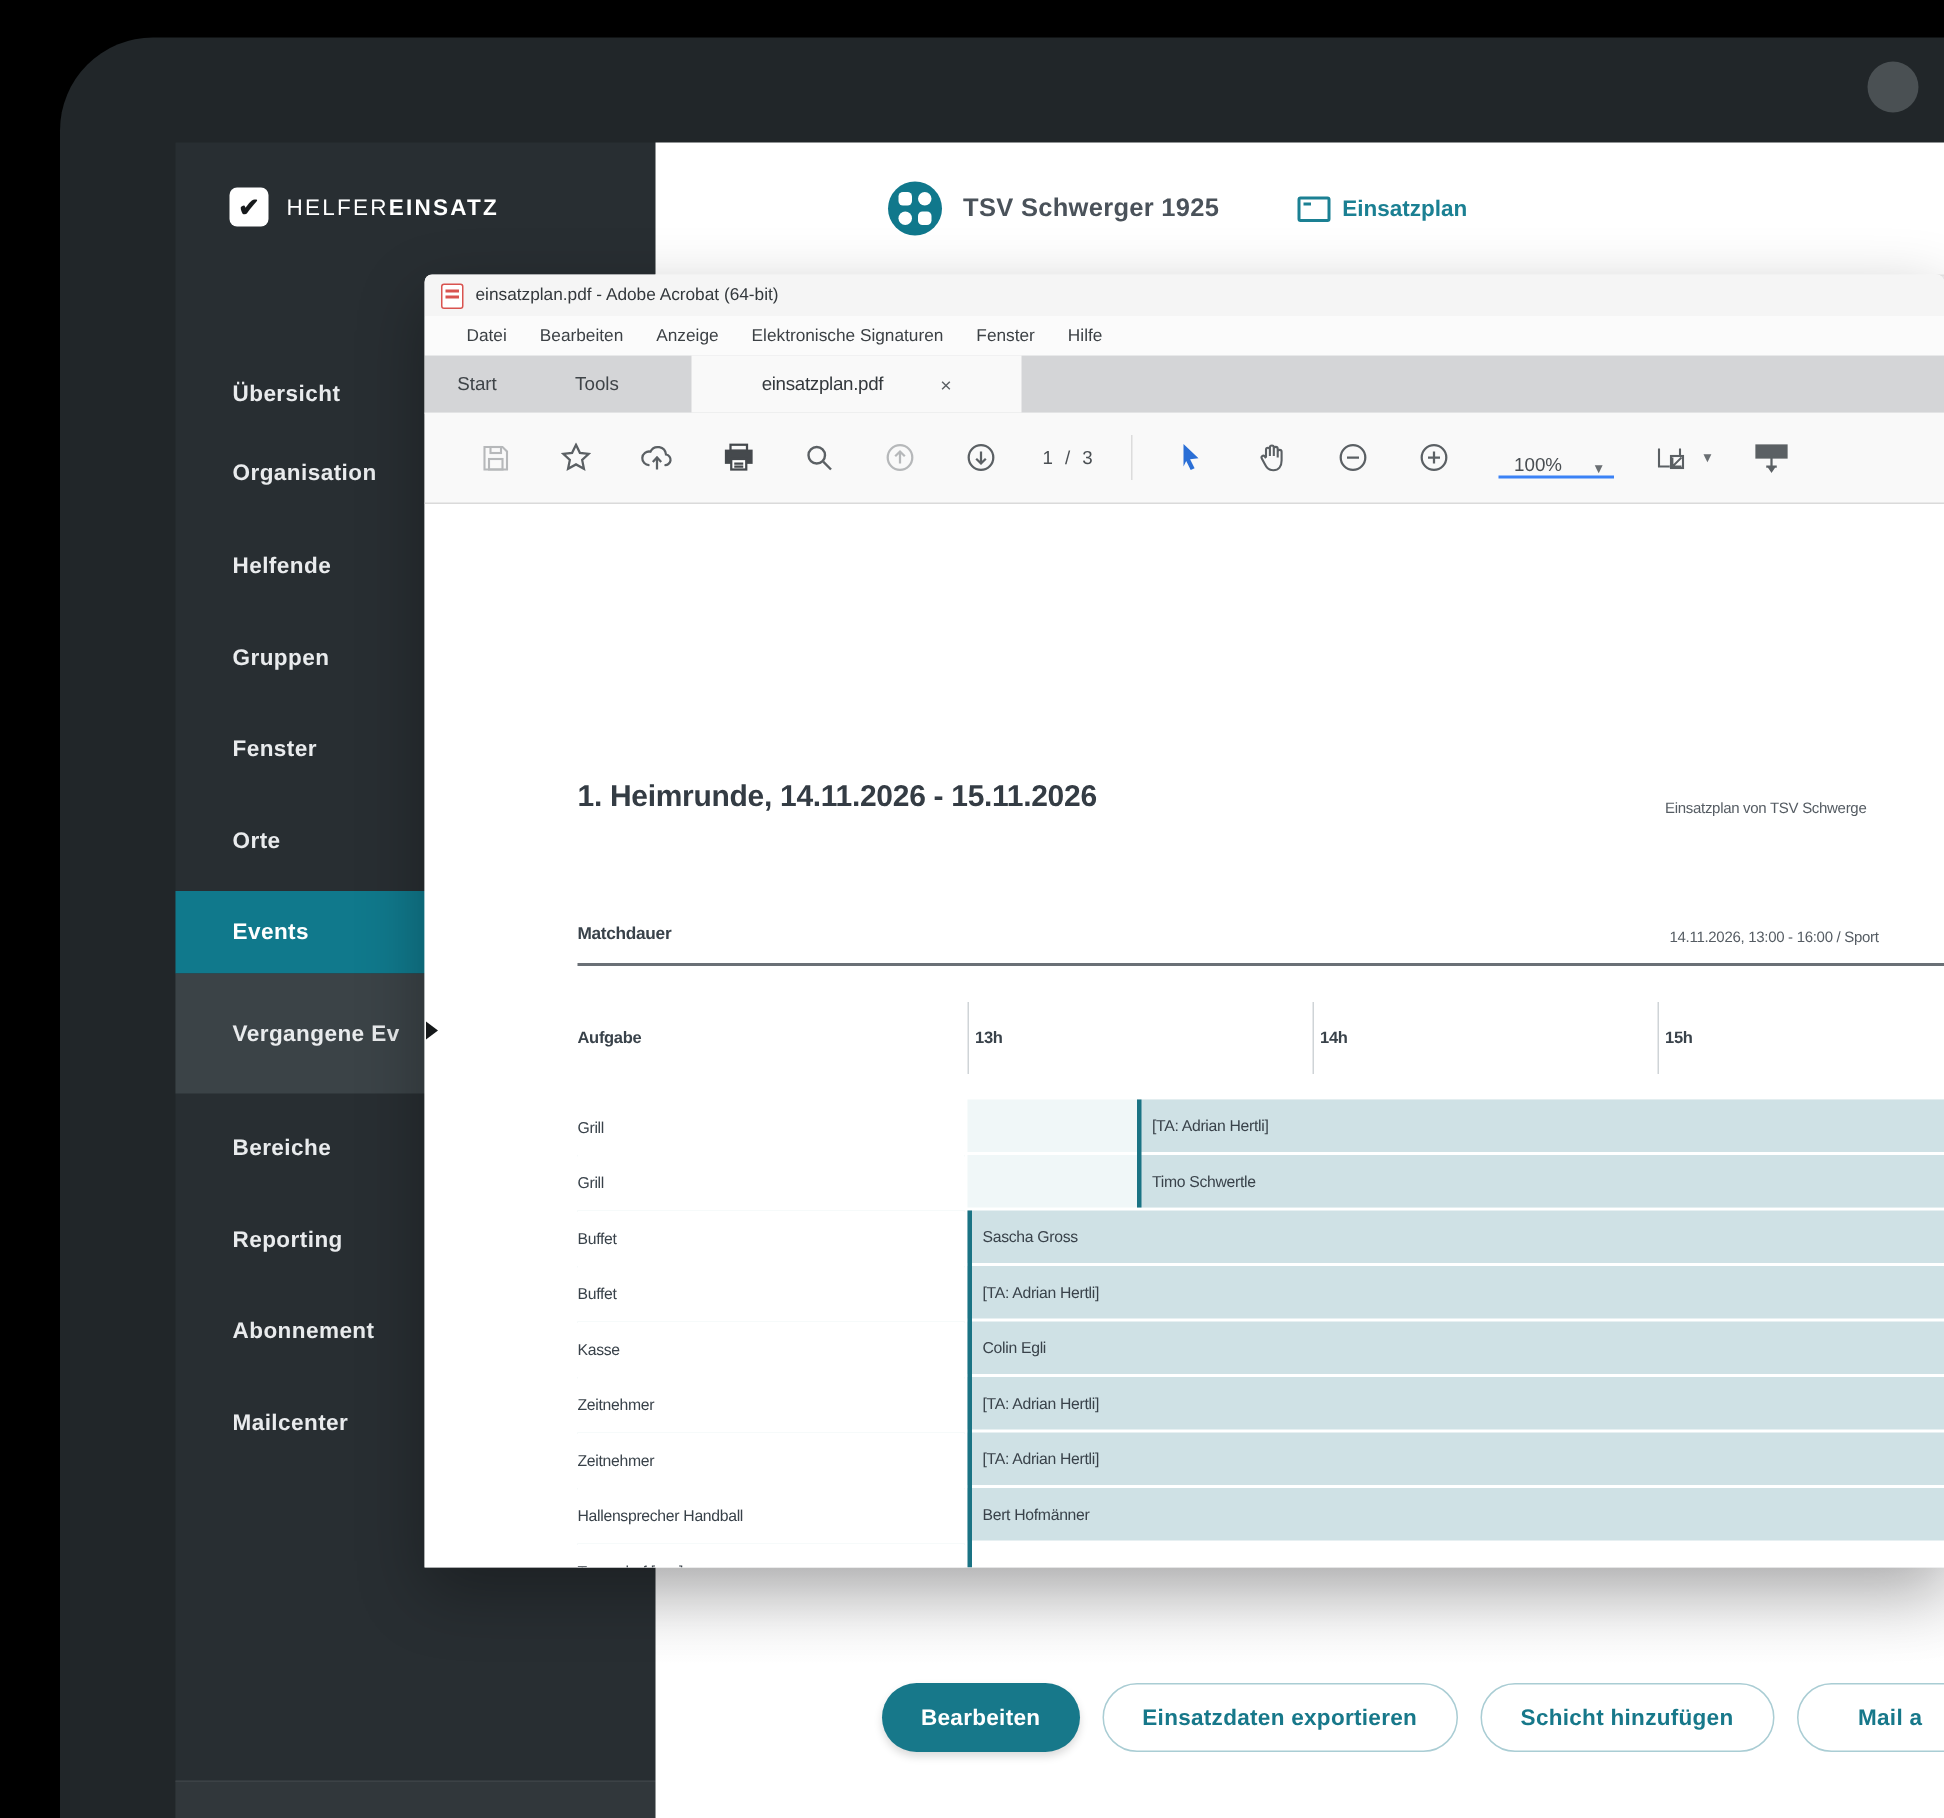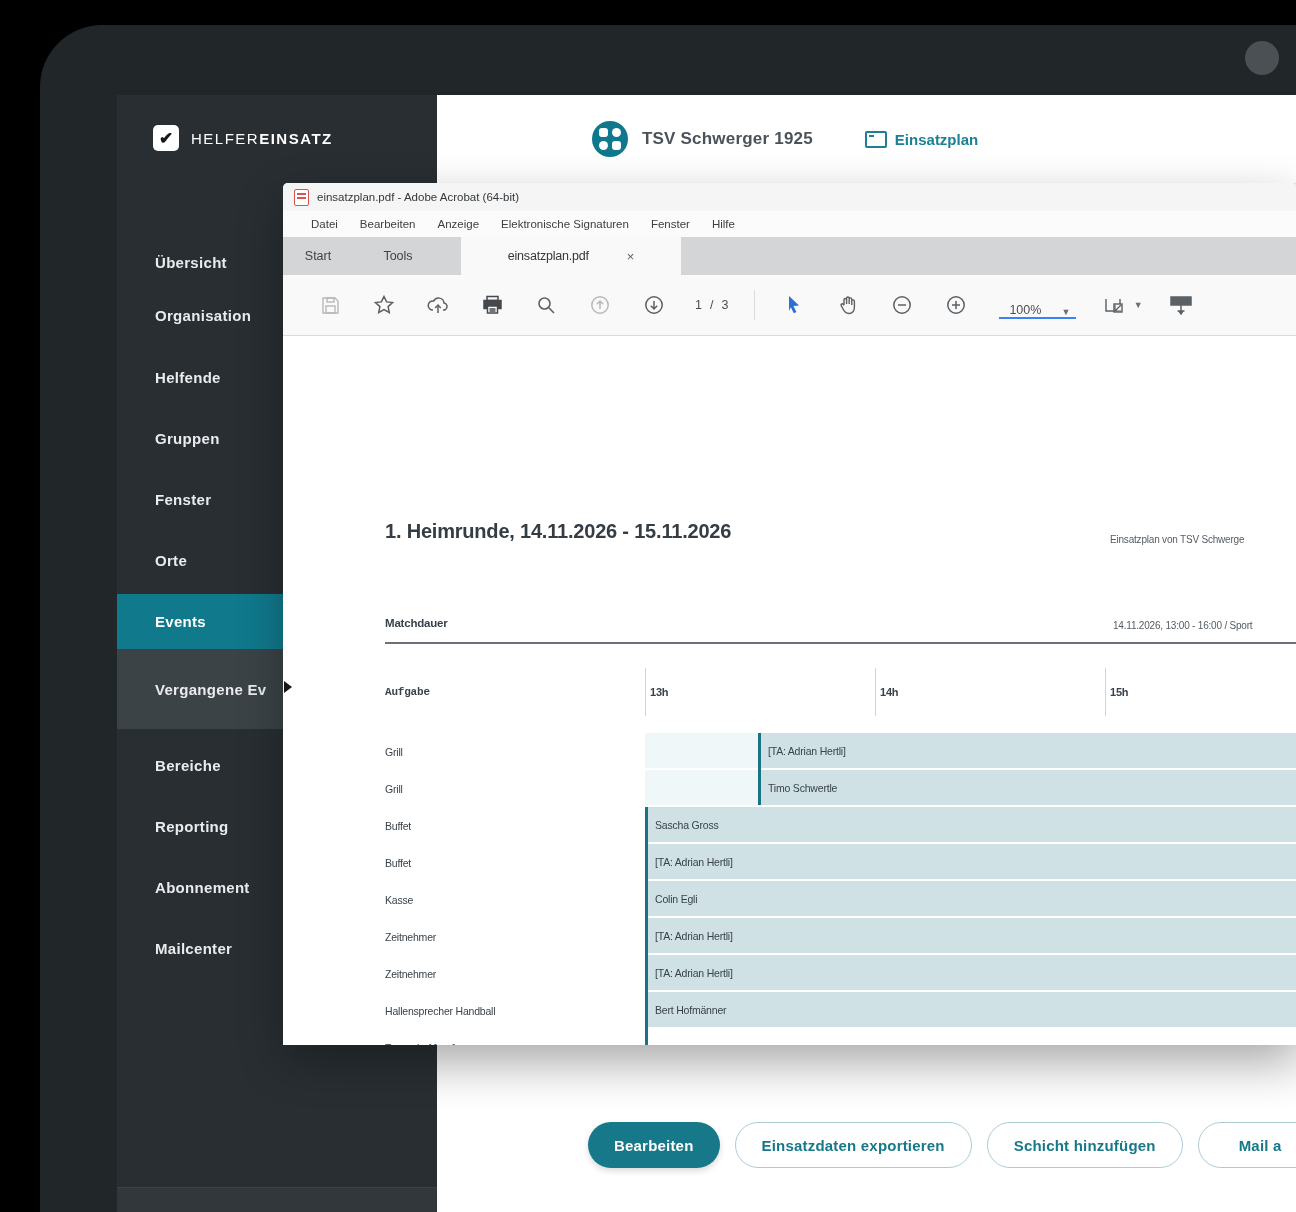--- a/index.html
+++ b/index.html
@@ -316,21 +316,21 @@
 
   <div class="docarea">
     <div class="doc">
       <div class="doc-title">1. Heimrunde, 14.11.2026 - 15.11.2026</div>
       <div class="doc-publisher">Einsatzplan von TSV Schwerge</div>
 
       <div class="sec-name" style="top:281px;">Matchdauer</div>
       <div class="sec-meta" style="top:284px;">14.11.2026, 13:00 - 16:00 / Sport</div>
       <div class="sec-rule" style="top:306px;"></div>
 
-      <div class="th" style="left:102px;top:350px;font-family:Liberation Mono, monospace;">Aufgabe</div>
+      <div class="th" style="left:102px;top:350px;">Aufgabe</div>
       <div class="th" style="left:367px;top:350px;">13h</div>
       <div class="th" style="left:597px;top:350px;">14h</div>
       <div class="th" style="left:827px;top:350px;">15h</div>
       <div class="vline" style="left:362px;top:332px;height:48px;"></div>
       <div class="vline" style="left:592px;top:332px;height:48px;"></div>
       <div class="vline" style="left:822px;top:332px;height:48px;"></div>
 
       <div class="row" style="top:397px;">
         <div class="label-cell">Grill</div>
         <div class="bar late">

